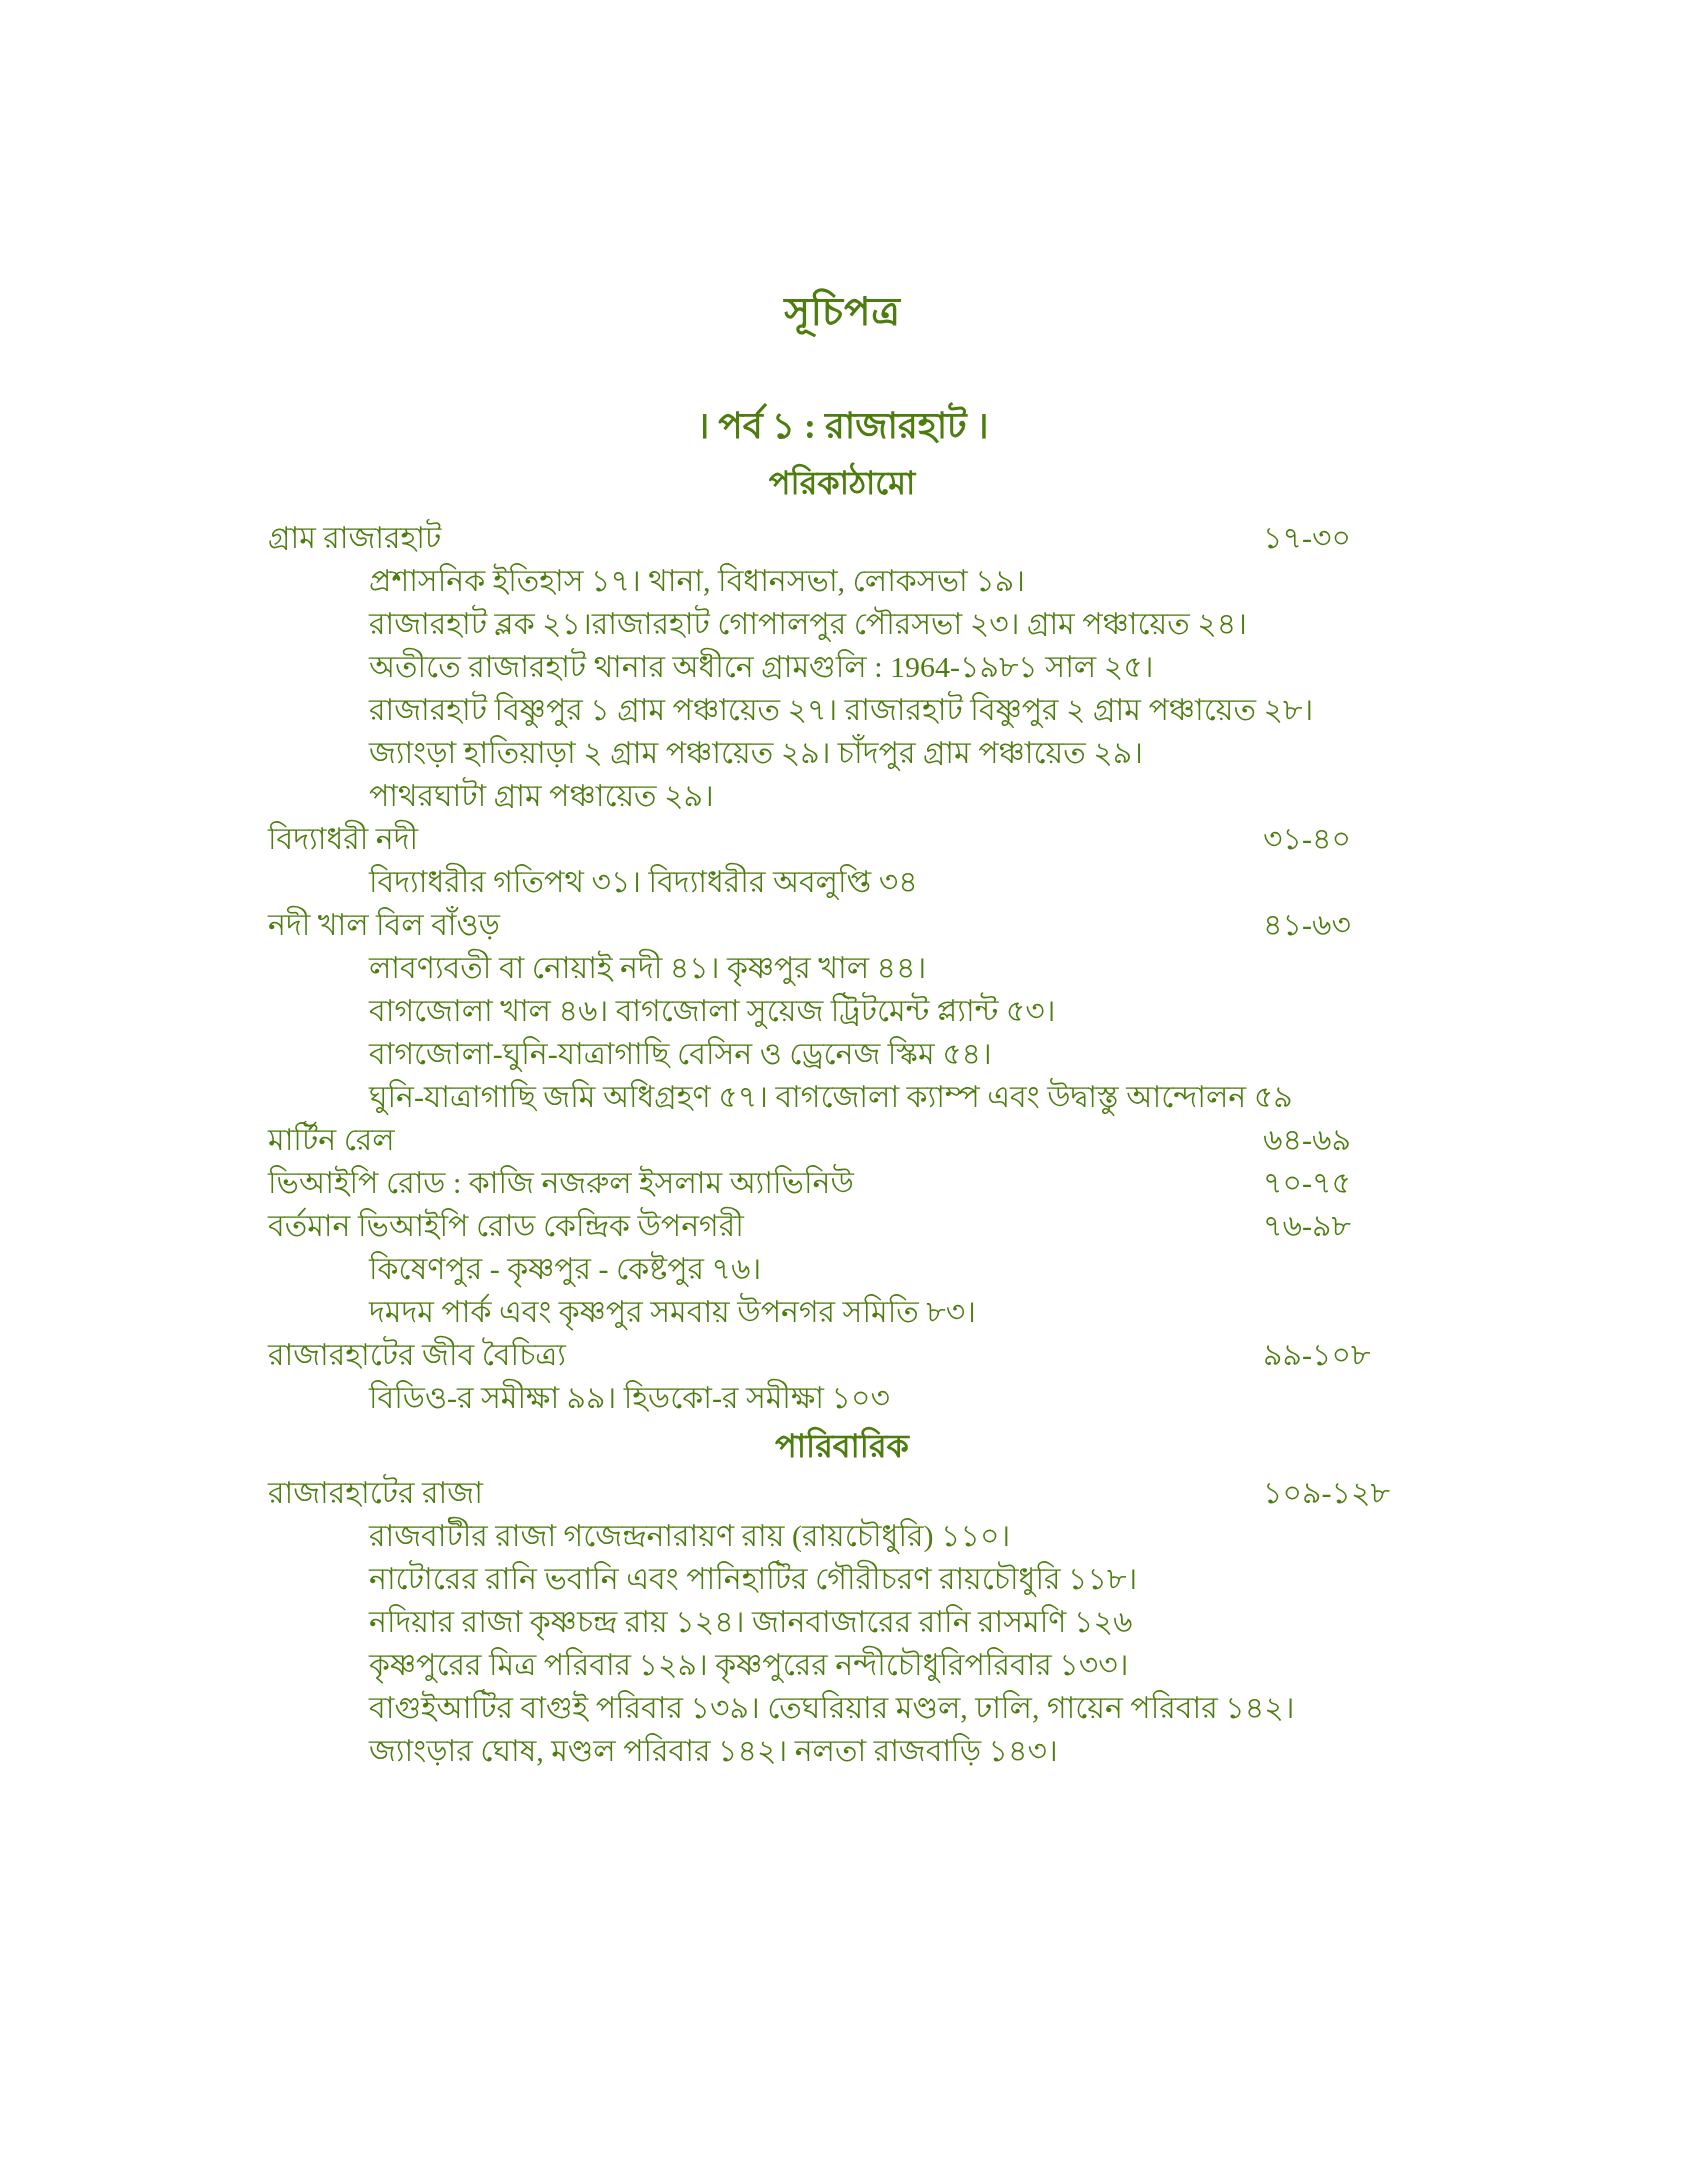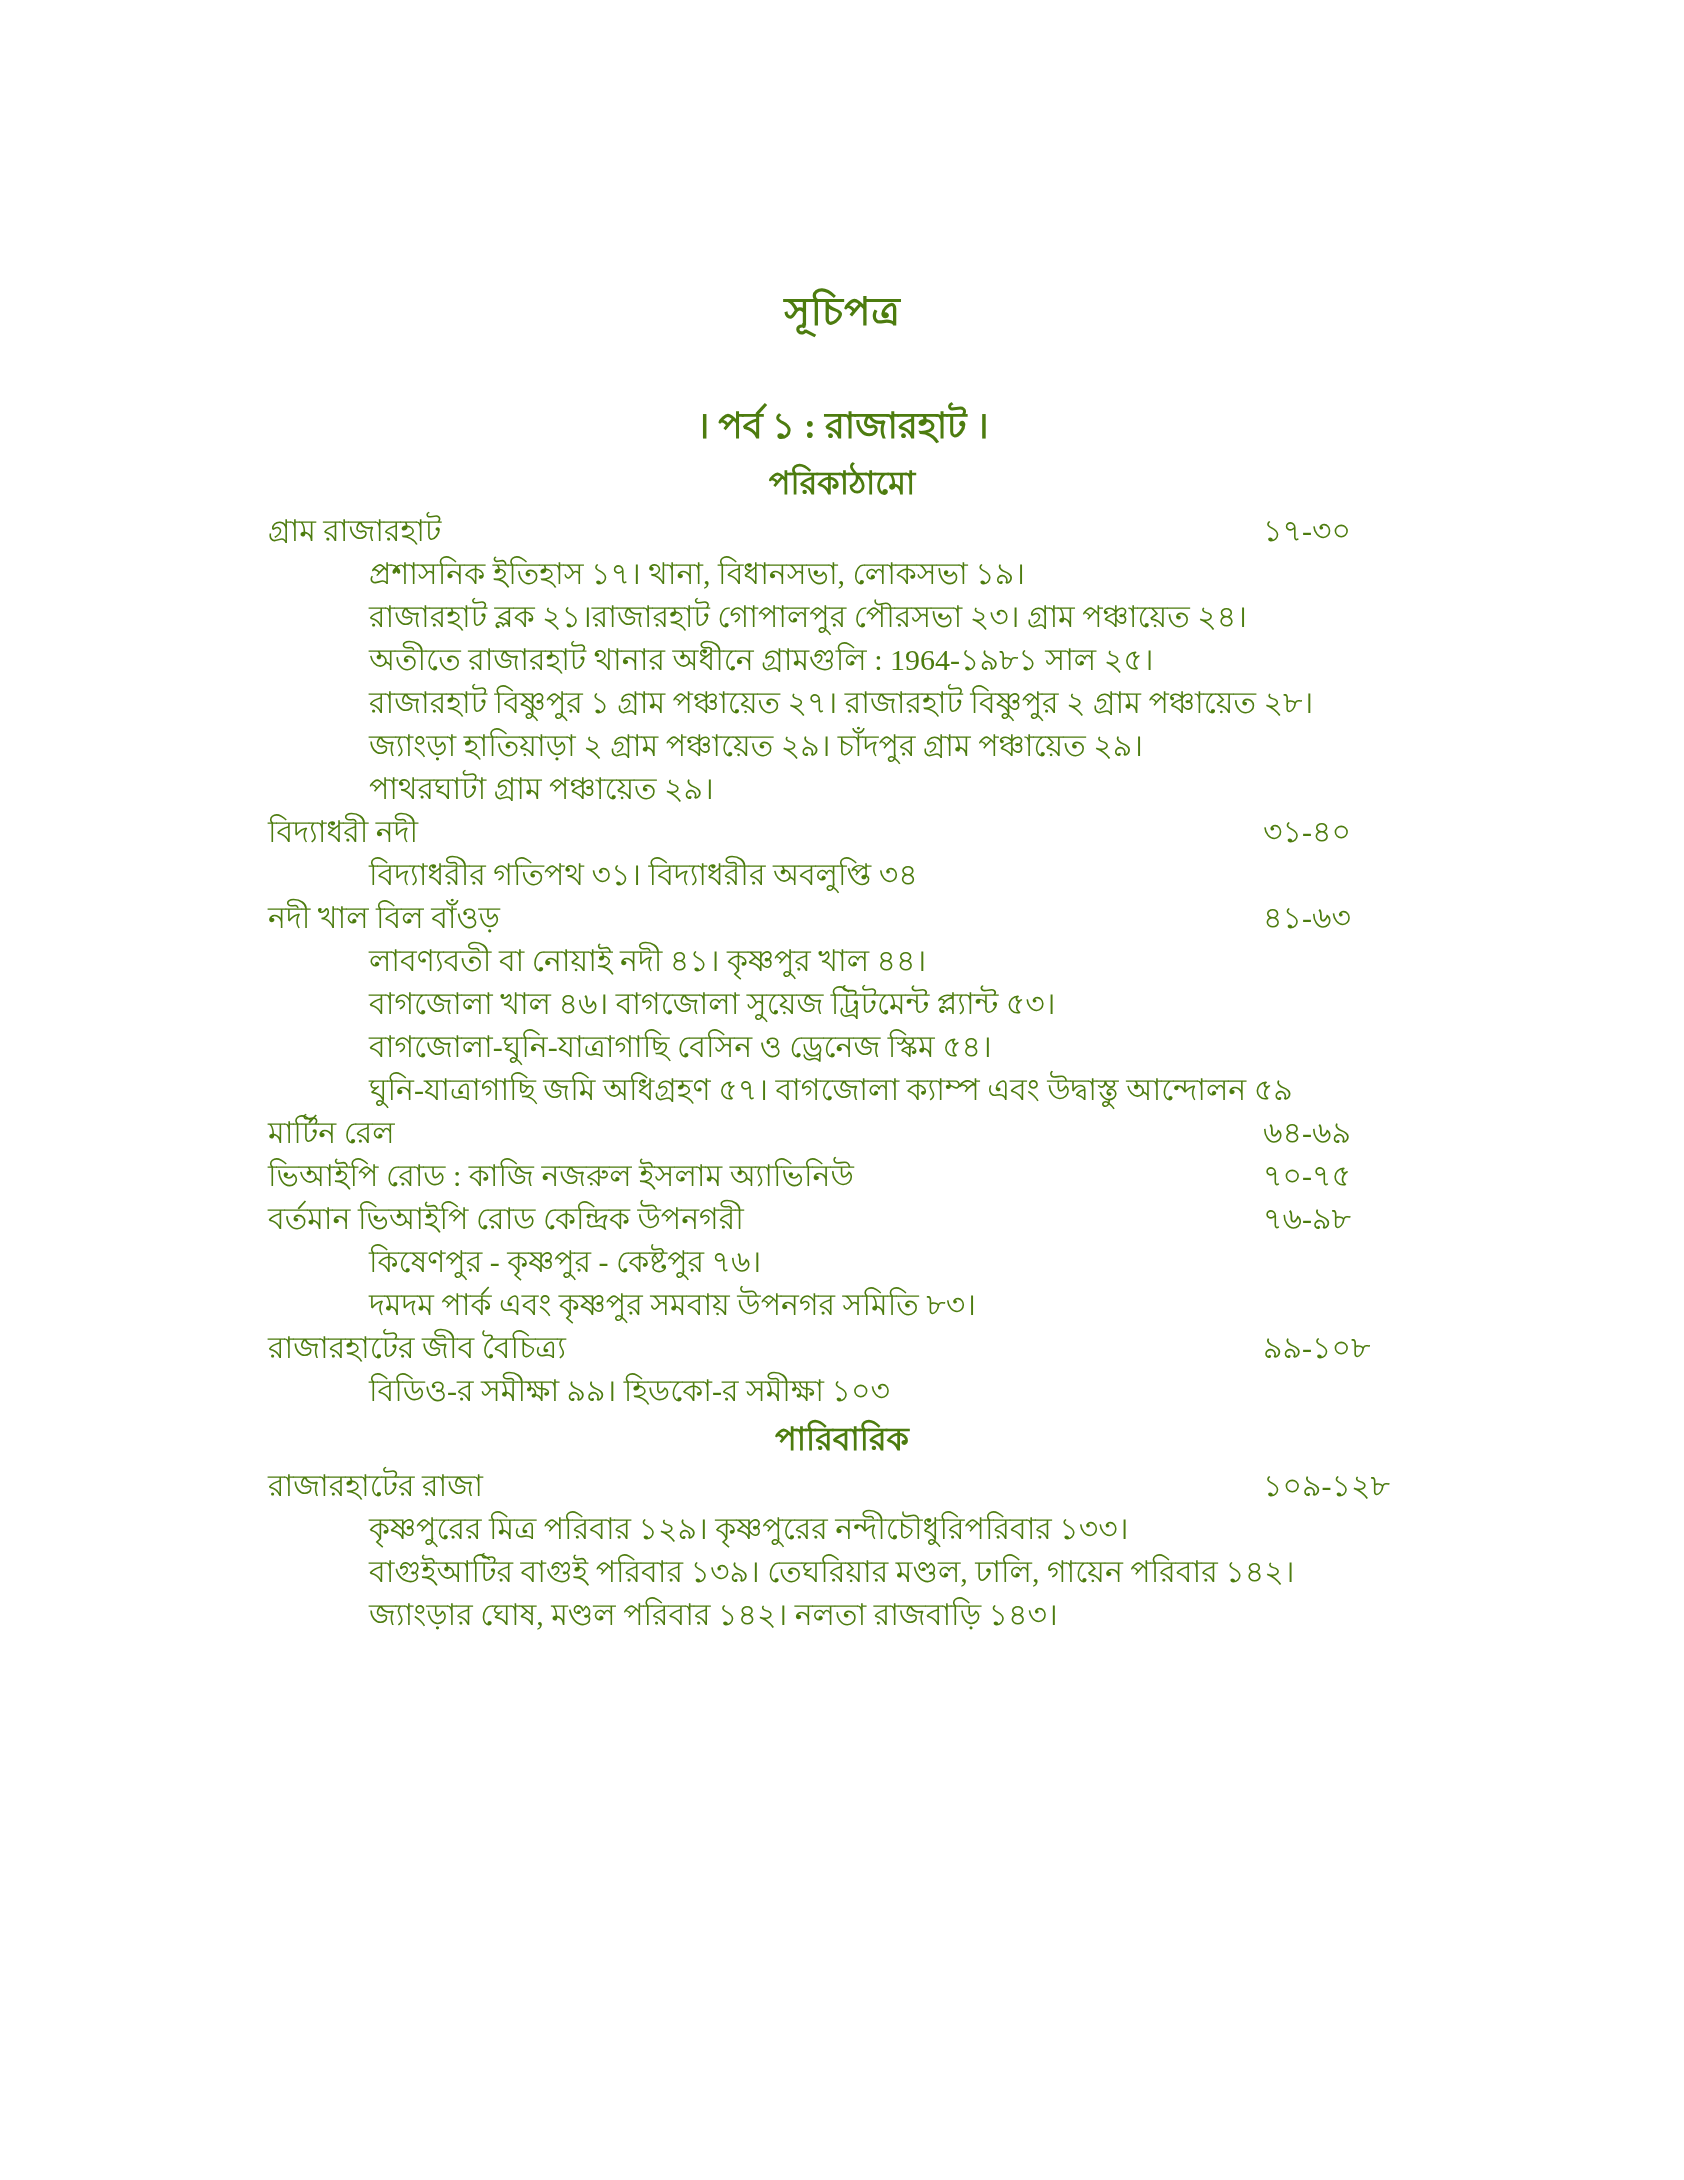--- a/index.html
+++ b/index.html
@@ -38,21 +38,21 @@
     left:268px;
     width:1148px;
     font-size:30px;
   }
   .section-heading {
     text-align:center;
     font-size:32px;
     line-height:43px;
     font-weight:bold;
   }
-  .toc-section:nth-child(1) > .section-heading { margin-bottom:4px; }
+  .toc-section:nth-child(1) > .section-heading { margin-bottom:11px; }
   .toc-section:nth-child(2) > .section-heading { margin-top:6px; margin-bottom:2.6px; }
   .entry-row {
     position:relative;
     height:43px;
     line-height:43px;
     white-space:nowrap;
   }
   .entry-title { display:inline-block; }
   .entry-pages {
     position:absolute;
@@ -168,20 +168,27 @@
   </section>
 
   <section class="toc-section">
     <h2 class="section-heading">পারিবারিক</h2>
     <div class="entries">
   <div class="entry">
     <div class="entry-row">
       <span class="entry-title">রাজারহাটের রাজা</span>
       <span class="entry-pages">১০৯-১২৮</span>
     </div>
+    <div class="sub-lines">
+  <div class="sub-line">রাজবাটীর রাজা গজেন্দ্রনারায়ণ রায় (রায়চৌধুরি) ১১০।</div>
+
+  <div class="sub-line">নাটোরের রানি ভবানি এবং  পানিহাটির গৌরীচরণ রায়চৌধুরি ১১৮।</div>
+
+  <div class="sub-line">নদিয়ার রাজা কৃষ্ণচন্দ্র রায় ১২৪। জানবাজারের রানি রাসমণি ১২৬</div>
+</div>
   </div>
 
   <div class="entry">
     <div class="sub-lines">
   <div class="sub-line">কৃষ্ণপুরের মিত্র পরিবার ১২৯। কৃষ্ণপুরের নন্দীচৌধুরিপরিবার ১৩৩।</div>
 
   <div class="sub-line">বাগুইআটির বাগুই পরিবার ১৩৯। তেঘরিয়ার মণ্ডল, ঢালি, গায়েন পরিবার ১৪২।</div>
 
   <div class="sub-line">জ্যাংড়ার ঘোষ, মণ্ডল পরিবার ১৪২। নলতা রাজবাড়ি ১৪৩।</div>
 </div>

